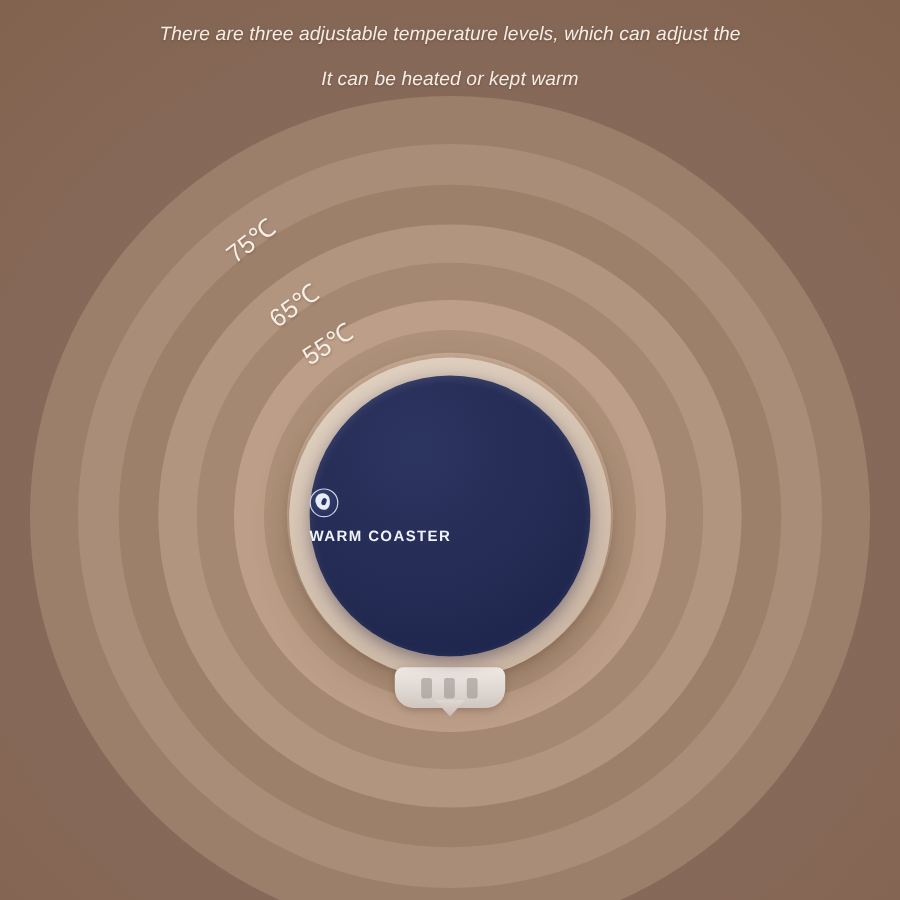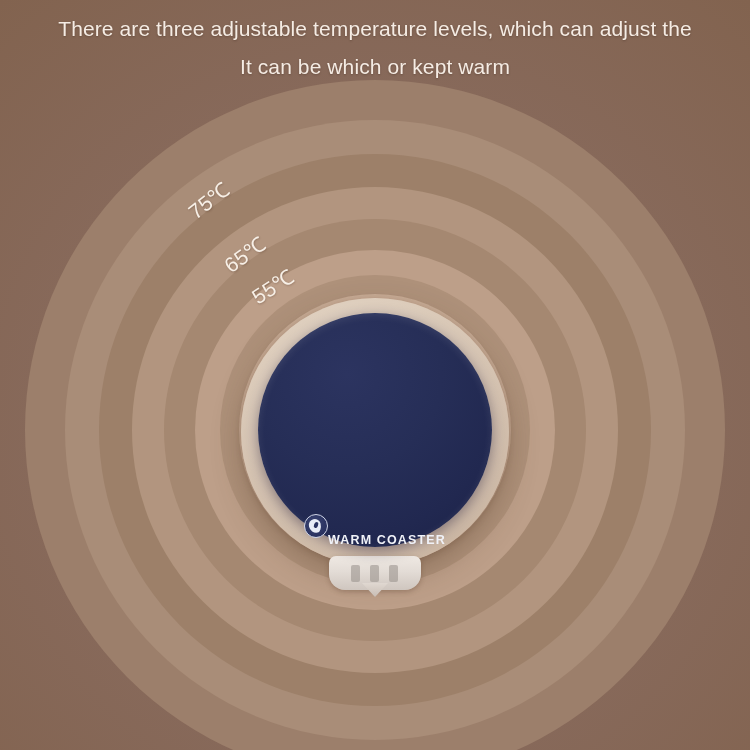--- a/index.html
+++ b/index.html
@@ -22,25 +22,26 @@
     position: absolute;
     top: 10px;
     left: 0;
     width: 750px;
     text-align: center;
     z-index: 40;
   }
   #headline .hline {
     display: block;
     color: #f5ece4;
-    font-size: 21px;
+    font-size: 16px;
     line-height: 38px;
     letter-spacing: 0.1px;
     white-space: nowrap;
     text-shadow: 0 1px 2px rgba(60, 40, 28, 0.35);
+    font-style: italic;
   }
 
   
   .ripple {
     position: absolute;
     left: 50%;
     top: 430px;
     transform: translate(-50%, -50%);
     border-radius: 50%;
     z-index: 5;
@@ -102,22 +103,22 @@
     top: 430px;
     transform: translate(-50%, -50%);
     width: 234px;
     height: 234px;
     border-radius: 50%;
     background: radial-gradient(circle at 38% 26%, #2c3460 0%, #262e57 42%, #212850 72%, #1b2146 100%);
     box-shadow: inset 0 2px 8px rgba(255, 255, 255, 0.10),
                 0 4px 14px rgba(30, 22, 50, 0.45);
     z-index: 20;
     display: flex;
-    flex-direction: row;
-    align-items: flex-end;
+    flex-direction: column;
+    align-items: flex-start;
     justify-content: center;
   }
   #brand-logo {
     width: 22px;
     height: 22px;
     border-radius: 50%;
     background: radial-gradient(circle at 40% 35%, #3b4472 0%, #2a3260 70%, #232a52 100%);
     border: 1.2px solid #cfd4e6;
     position: relative;
     overflow: hidden;
@@ -196,16 +197,16 @@
     <div id="brand-logo"></div>
     <div id="brand-name">WARM COASTER</div>
   </div>
 
   <div class="temp-label" id="temp-75">75℃</div>
   <div class="temp-label" id="temp-65">65℃</div>
   <div class="temp-label" id="temp-55">55℃</div>
 
   <div id="headline">
     <span class="hline">There are three adjustable temperature levels, which can adjust the</span>
-    <span class="hline">It can be which or kept warm</span>
+    <span class="hline">It can be heated or kept warm</span>
   </div>
 
 </div>
 
 </body></html>

